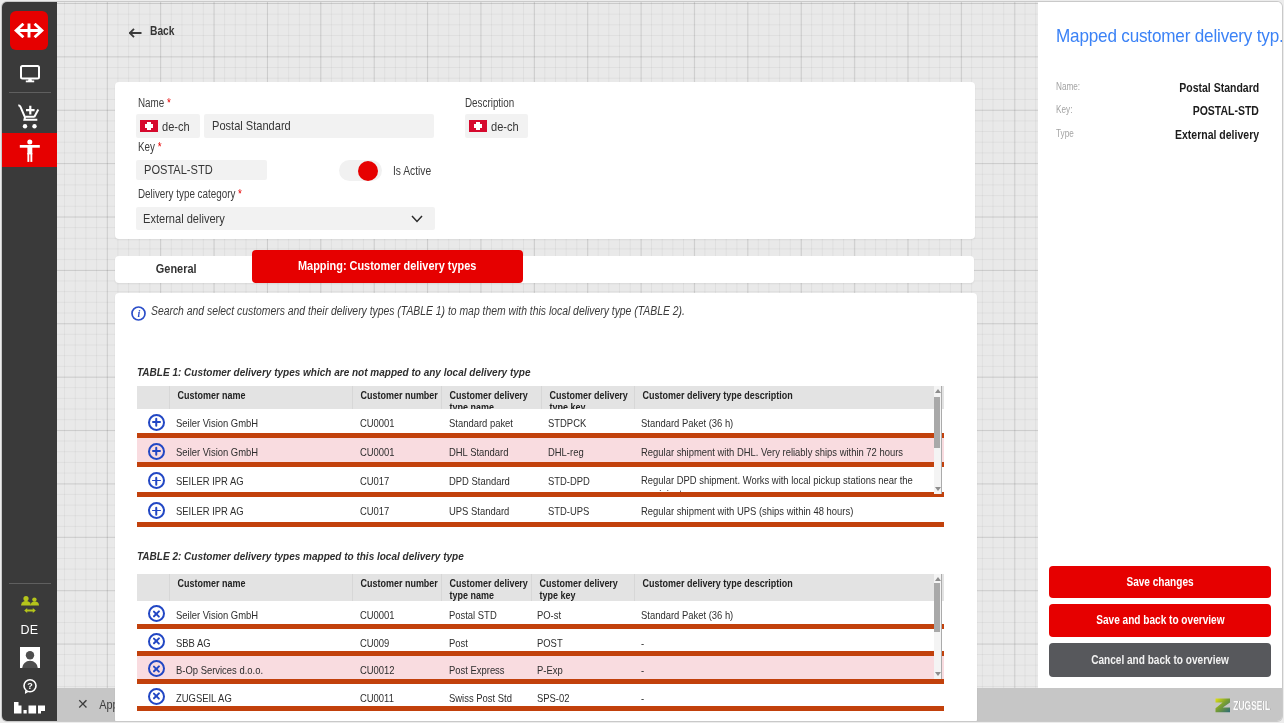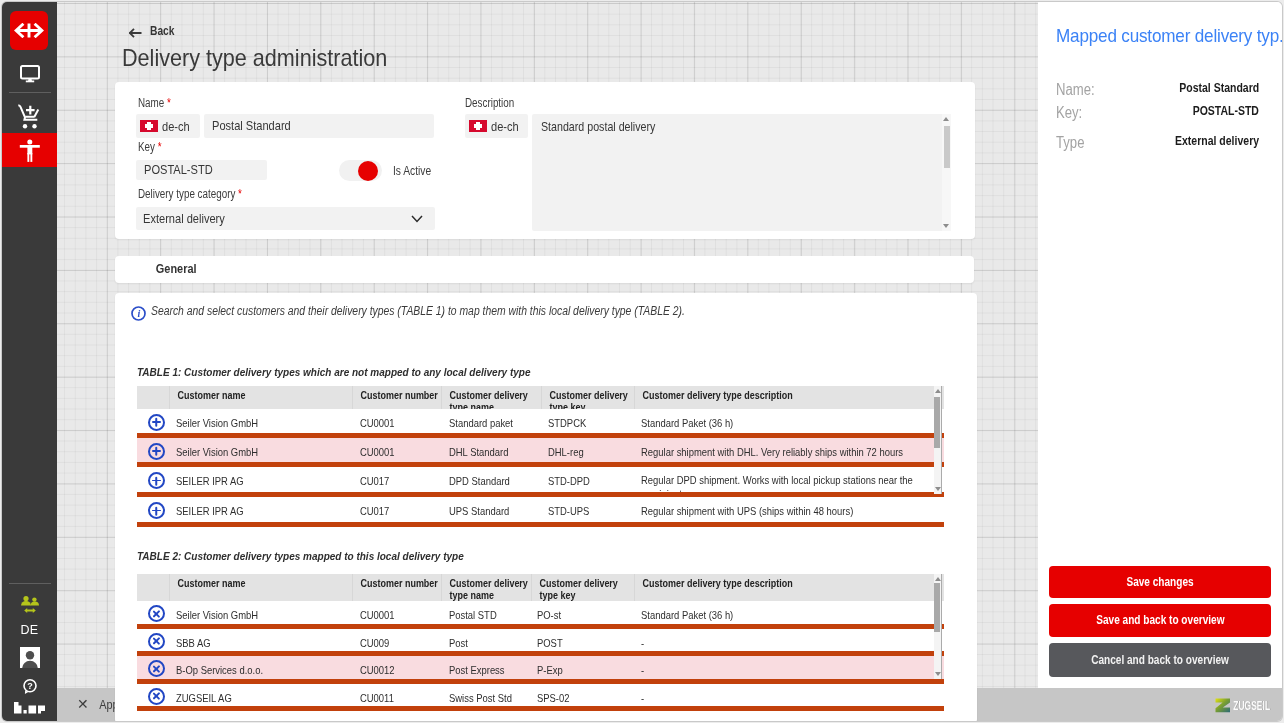--- a/index.html
+++ b/index.html
@@ -37,21 +37,21 @@
   .activeblock { position:absolute; left:0px; top:131px; width:55px; height:34px; background:#e60000; }
 
   
   #footer { position:absolute; left:55px; right:0; bottom:0; height:33px; background:#c6c6c6; }
   #appclose { position:absolute; left:20px; top:8px; color:#3d3d3d; font-size:13px; white-space:nowrap; }
 
   
   #rpanel { position:absolute; right:0; top:0; width:244px; height:686px; background:#ffffff; }
   #rpanel h1 { font-size:19px; font-weight:400; color:#3b82f6; letter-spacing:-0.2px;text-align:right; }
   .prow { position:absolute; left:18px; right:23px; height:16px; }
-  .plabel { position:absolute; left:0; top:0; color:#a3a3a3; font-size:16px; }
+  .plabel { position:absolute; left:0; top:0; color:#a3a3a3; font-size:10px; }
   .pvalue { position:absolute; right:0; top:0; color:#1c1c1c; font-size:12.5px; font-weight:700; }
   .rbtn { position:absolute; left:11px; width:222px; border-radius:4px; color:#fff; font-weight:700;
           font-size:12px; text-align:center; }
 
   
   .card { position:absolute; background:#fff; border-radius:4px; }
   #formcard { left:113px; top:80px; width:860px; height:157px; box-shadow:0 1px 2px rgba(0,0,0,0.07); }
   #tabbar  { left:113px; top:254px; width:859px; height:27px; box-shadow:0 1px 2px rgba(0,0,0,0.07);}
   #tablecard { left:113px; top:291px; width:862px; height:430px; box-shadow:0 1px 2px rgba(0,0,0,0.07);}
 
@@ -205,39 +205,38 @@
   <div id="rpanel">
     <h1 style="position:absolute; left:18px; top:23px;"><span class="cx9">Mapped customer delivery typ...</span></h1>
     <div class="prow" style="top:79px;">
         <span class="plabel"><span class="cx">Name:</span></span>
         <span class="pvalue"><span class="cxr">Postal Standard</span></span>
       </div>
     <div class="prow" style="top:102px;">
         <span class="plabel"><span class="cx">Key:</span></span>
         <span class="pvalue"><span class="cxr">POSTAL-STD</span></span>
       </div>
-    <div class="prow" style="top:132px;">
+    <div class="prow" style="top:126px;">
         <span class="plabel"><span class="cx">Type</span></span>
         <span class="pvalue"><span class="cxr">External delivery</span></span>
       </div>
     <div class="rbtn" style="top:564px; height:32px; line-height:32px; background:#e60000;"><span class="cxc">Save changes</span></div>
     <div class="rbtn" style="top:641px; height:34px; line-height:34px; background:#57585c; color:#f2f2f2;"><span class="cxc">Cancel and back to overview</span></div>
     <div class="rbtn" style="top:602px; height:33px; line-height:33px; background:#e60000;"><span class="cxc">Save and back to overview</span></div>
   </div>
 
   <div class="abs" style="left:127px; top:26px;">
     <svg width="13" height="10" viewBox="0 0 13 10" style="display:block;">
       <g stroke="#3a3a3a" stroke-width="1.8" fill="none">
         <line x1="0.5" y1="5" x2="12.5" y2="5"></line>
         <path d="M5,0.8 L0.8,5 L5,9.2"></path>
       </g>
     </svg>
   </div>
   <div class="abs" style="left:148px; top:22px; font-size:12.5px; font-weight:700; color:#343434;"><span class="cx">Back</span></div>
-  <div class="abs" style="left:120px; top:42px; font-size:24px; color:#3a3a3a;"><span class="cx9">Delivery type administration</span></div>
 
   <div class="card" id="formcard">
     <div class="lbl" style="left:23px; top:13.5px;"><span class="cx">Name <span class="req">*</span></span></div>
     <div class="field chip" style="left:21px; top:32px; width:64px; height:24px; padding-left:4px;">
       <span class="swissflag"></span>
         <span class="cx" style="margin-left:4px; font-size:13.5px;">de-ch</span>
     </div>
     <div class="field" style="left:89px; top:32px; width:230px; height:24px; line-height:24px; padding-left:8px;"><span class="cx">Postal Standard</span></div>
 
     <div class="lbl" style="left:23px; top:57.5px;"><span class="cx">Key <span class="req">*</span></span></div>
@@ -252,31 +251,25 @@
       <svg width="12" height="8" viewBox="0 0 12 8" style="position:absolute; right:12px; top:8px;">
         <path d="M1,1 L6,6.4 L11,1" stroke="#2b2b2b" stroke-width="1.5" fill="none"></path>
       </svg>
     </div>
 
     <div class="lbl" style="left:350px; top:13.5px;"><span class="cx">Description</span></div>
     <div class="field chip" style="left:350px; top:32px; width:63px; height:24px; padding-left:4px;">
       <span class="swissflag"></span>
         <span class="cx" style="margin-left:4px; font-size:13.5px;">de-ch</span>
     </div>
-    <div class="field" style="left:417px; top:32px; width:419px; height:117px; padding:5px 9px; font-size:13px;"><span class="cx">Standard postal delivery</span>
-      <div class="sbar" style="right:0px; top:0px; bottom:0px; width:9px; border:none; background:#f7f7f7;">
-        <div class="thumb" style="top:12px; height:42px; background:#c9c9c9; left:1.5px; width:6px;"></div>
-        <div class="up"></div>
-          <div class="dn"></div>
-      </div>
-    </div>
   </div>
 
   <div class="card" id="tabbar">
     <div class="tab-general"><span class="cxc">General</span></div>
+    <div class="tab-active"><span class="cxc">Mapping: Customer delivery types</span></div>
   </div>
 
   <div class="card" id="tablecard">
     <svg width="15" height="15" viewBox="0 0 15 15" style="position:absolute; left:16px; top:13px;">
       <circle cx="7.5" cy="7.5" r="6.5" fill="none" stroke="#2b4ec9" stroke-width="1.7"></circle>
       <text x="7.8" y="11" text-anchor="middle" fill="#2b4ec9" font-size="10" font-style="italic" font-weight="700" font-family="Liberation Serif">i</text>
     </svg>
     <div class="abs" style="left:36px; top:11px; font-size:12px; font-style:italic; color:#3b3b3b;"><span class="cx" style="transform:scaleX(0.865);">Search and select customers and their delivery types (TABLE 1) to map them with this local delivery type (TABLE 2).</span></div>
 
 

